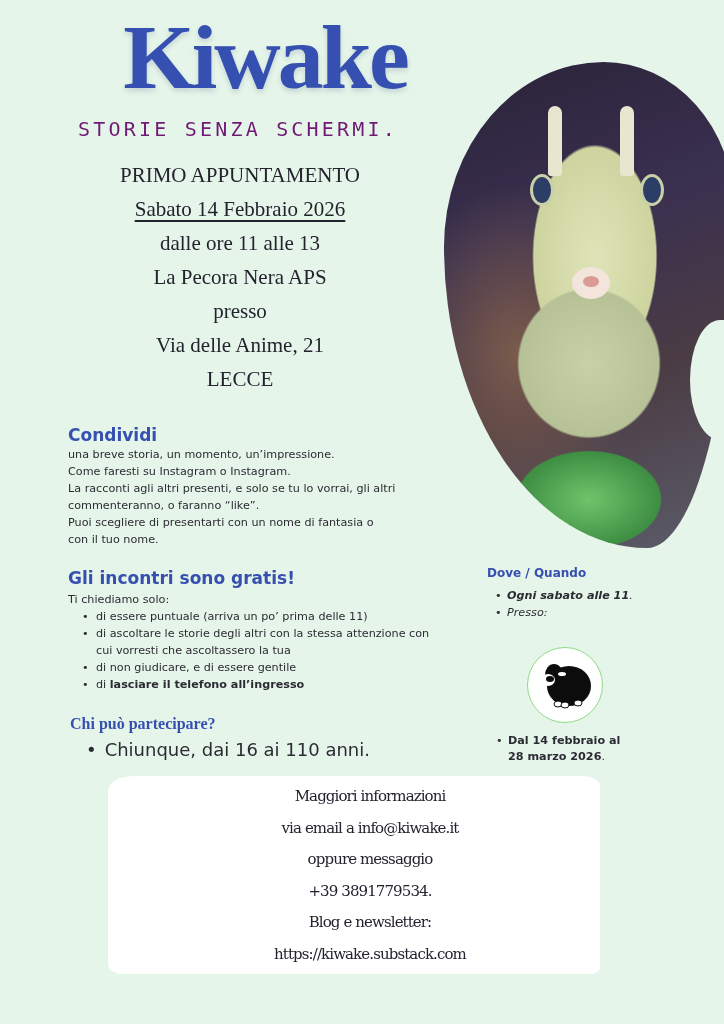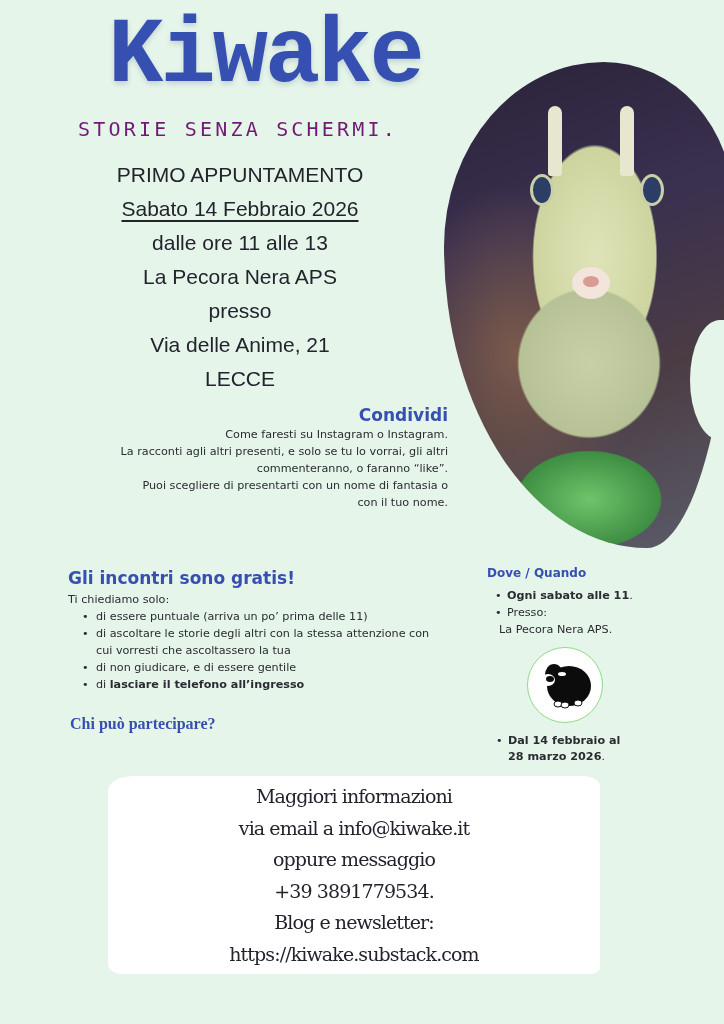--- a/index.html
+++ b/index.html
@@ -7,35 +7,35 @@
     width: 724px; height: 1024px; overflow: hidden; position: relative;
     background: #e6f5e9;
     font-family: "DejaVu Sans", sans-serif;
     color: #2b2b33;
   }
   .abs { position: absolute; }
 
   
   .logo {
     left: 60px; top: 2px; width: 410px; text-align: center;
-    font-family: Liberation Mono, monospace; font-weight: bold;
+    font-family: Liberation Serif, serif; font-weight: bold;
     font-size: 92px; line-height: 110px; letter-spacing: -3px;
     color: #3550b0;
     text-shadow: 0 3px 5px rgba(40,60,120,0.18);
   }
   .tagline {
     left: 78px; top: 117px; width: 380px;
     font-family: "DejaVu Sans Mono", monospace; font-size: 20px;
     letter-spacing: 3.2px; color: #701a75; white-space: nowrap;
   }
 
   
   .event {
     left: 60px; top: 158px; width: 360px; text-align: center;
-    font-family: Liberation Sans, sans-serif; color: #23232e;
+    font-family: Liberation Serif, serif; color: #23232e;
   }
   .event .ln { font-size: 21px; line-height: 34px; }
   .event .u { text-decoration: underline; text-decoration-thickness: 1.5px; text-underline-offset: 4px; text-align: center; }
 
   
   .fish {
     left: 444px; top: 62px; width: 290px; height: 486px;
     border-radius: 55% 45% 30% 70% / 38% 30% 70% 62%;
     overflow: hidden;
     background:
@@ -54,61 +54,61 @@
   .mouth { position: absolute; width: 38px; height: 32px; border-radius: 50%; background: #f3e4dc; }
   .mouth::after { content: ""; position: absolute; left: 11px; top: 9px; width: 16px; height: 11px; border-radius: 50%; background: #d99b93; }
 
   
   .h {
     font-family: "DejaVu Sans", sans-serif; font-weight: bold;
     color: #3550b0;
   }
   .body-text { font-size: 11.2px; line-height: 17px; color: #2b2b33; }
 
-  .condividi { left: 68px; top: 404px; width: 380px; text-align: right; }
+  .condividi { left: 68px; top: 424px; width: 380px; }
   .condividi .h { font-size: 17px; line-height: 22px; }
 
   .gratis { left: 68px; top: 567px; width: 380px; }
   .gratis .h { font-size: 17px; line-height: 22px; }
   .gratis ul { margin: 0; padding: 0 0 0 28px; list-style: none; }
   .gratis li { position: relative; font-size: 11.2px; line-height: 17px; }
   .gratis li::before { content: "•"; position: absolute; left: -14px; }
 
   .chi { left: 70px; top: 714px; width: 340px; }
   .chi .h { font-size: 16px; line-height: 20px; font-family: Liberation Serif, serif; }
   .chi .item { margin: 5px 0 0 16px; font-size: 18px; line-height: 22px; color: #2b2b33; }
   .chi .item::before { content: "•"; margin-right: 8px; }
 
   .dove { left: 487px; top: 562px; width: 200px; }
   .dove .h { font-size: 12px; line-height: 22px; }
   .dove ul { margin: 0; padding: 0 0 0 20px; list-style: none; }
-  .dove li { position: relative; font-size: 11.2px; line-height: 17px; }
+  .dove li { position: relative; font-size: 11.2px; line-height: 17px; font-style: italic; }
   .dove li::before { content: "•"; position: absolute; left: -12px; }
   .dove .plain { font-size: 11.2px; line-height: 17px; padding-left: 12px; }
 
   .sheep-wrap {
     left: 527px; top: 647px; width: 74px; height: 74px; border-radius: 50%;
     background: #ffffff; border: 1.5px solid #8edb83;
   }
   .dates { left: 494px; top: 733px; width: 200px; }
   .dates li { font-size: 11.2px; line-height: 16px; font-weight: bold; }
   .dates ul { margin: 0; padding: 0 0 0 14px; list-style: none; }
   .dates li { position: relative; }
   .dates li::before { content: "•"; position: absolute; left: -12px; font-weight: normal; }
 
   
   .info {
     left: 108px; top: 776px; width: 492px; height: 198px;
     background: #ffffff;
     border-radius: 28px 18px 10px 14px / 14px 10px 6px 10px;
   }
   .info-text {
-    left: 108px; top: 781px; width: 492px; text-align: center;
+    left: 124px; top: 781px; width: 492px; text-align: center;
     font-family: "DejaVu Serif", serif; color: #23232e;
-    font-size: 19px; line-height: 31.5px; letter-spacing: -0.9px;
+    font-size: 15px; line-height: 31.5px; letter-spacing: -0.9px;
   }
 </style>
 </head>
 <body>
 
 <div class="abs logo">Kiwake</div>
 <div class="abs tagline">STORIE SENZA SCHERMI.</div>
 
 <div class="abs event">
   <div class="ln">PRIMO APPUNTAMENTO</div>
@@ -125,20 +125,21 @@
   <div class="horn" style="left:176px; top:44px;"></div>
   <div class="eye" style="left:86px; top:112px;"></div>
   <div class="eye" style="left:196px; top:112px;"></div>
   <div class="mouth" style="left:128px; top:205px;"></div>
 </div>
 <div class="abs fish-cut"></div>
 
 <div class="abs condividi">
   <div class="h">Condividi</div>
   <div class="body-text">
+    <div>una breve storia, un momento, un’impressione.</div>
     <div>Come faresti su Instagram o Instagram.</div>
     <div>La racconti agli altri presenti, e solo se tu lo vorrai, gli altri</div>
     <div>commenteranno, o faranno “like”.</div>
     <div>Puoi scegliere di presentarti con un nome di fantasia o</div>
     <div>con il tuo nome.</div>
   </div>
 </div>
 
 <div class="abs gratis">
   <div class="h">Gli incontri sono gratis!</div>
@@ -146,29 +147,29 @@
   <ul>
     <li>di essere puntuale (arriva un po’ prima delle 11)</li>
     <li>di ascoltare le storie degli altri con la stessa attenzione con cui vorresti che ascoltassero la tua</li>
     <li>di non giudicare, e di essere gentile</li>
     <li><span>di </span><b>lasciare il telefono all’ingresso</b></li>
   </ul>
 </div>
 
 <div class="abs chi">
   <div class="h">Chi può partecipare?</div>
+  <div class="item">Chiunque, dai 16 ai 110 anni.</div>
 </div>
 
 <div class="abs dove">
   <div class="h">Dove / Quando</div>
   <ul style="margin-top:3px;">
     <li><b>Ogni sabato alle 11</b><span>.</span></li>
     <li>Presso:</li>
   </ul>
-  <div class="plain">La Pecora Nera APS.</div>
 </div>
 
 <div class="abs sheep-wrap">
   <svg width="74" height="74" viewBox="0 0 74 74">
     <ellipse cx="41" cy="38" rx="22" ry="20" fill="#0c0c0c"></ellipse>
     <ellipse cx="26" cy="27" rx="9" ry="11" fill="#0c0c0c"></ellipse>
     <ellipse cx="20" cy="32" rx="7" ry="6" fill="#ffffff"></ellipse>
     <ellipse cx="22" cy="31" rx="4" ry="3" fill="#0c0c0c"></ellipse>
     <ellipse cx="34" cy="26" rx="4" ry="2" fill="#ffffff"></ellipse>
     <ellipse cx="30" cy="56" rx="4" ry="3" fill="#ffffff" stroke="#0c0c0c" stroke-width="1"></ellipse>

